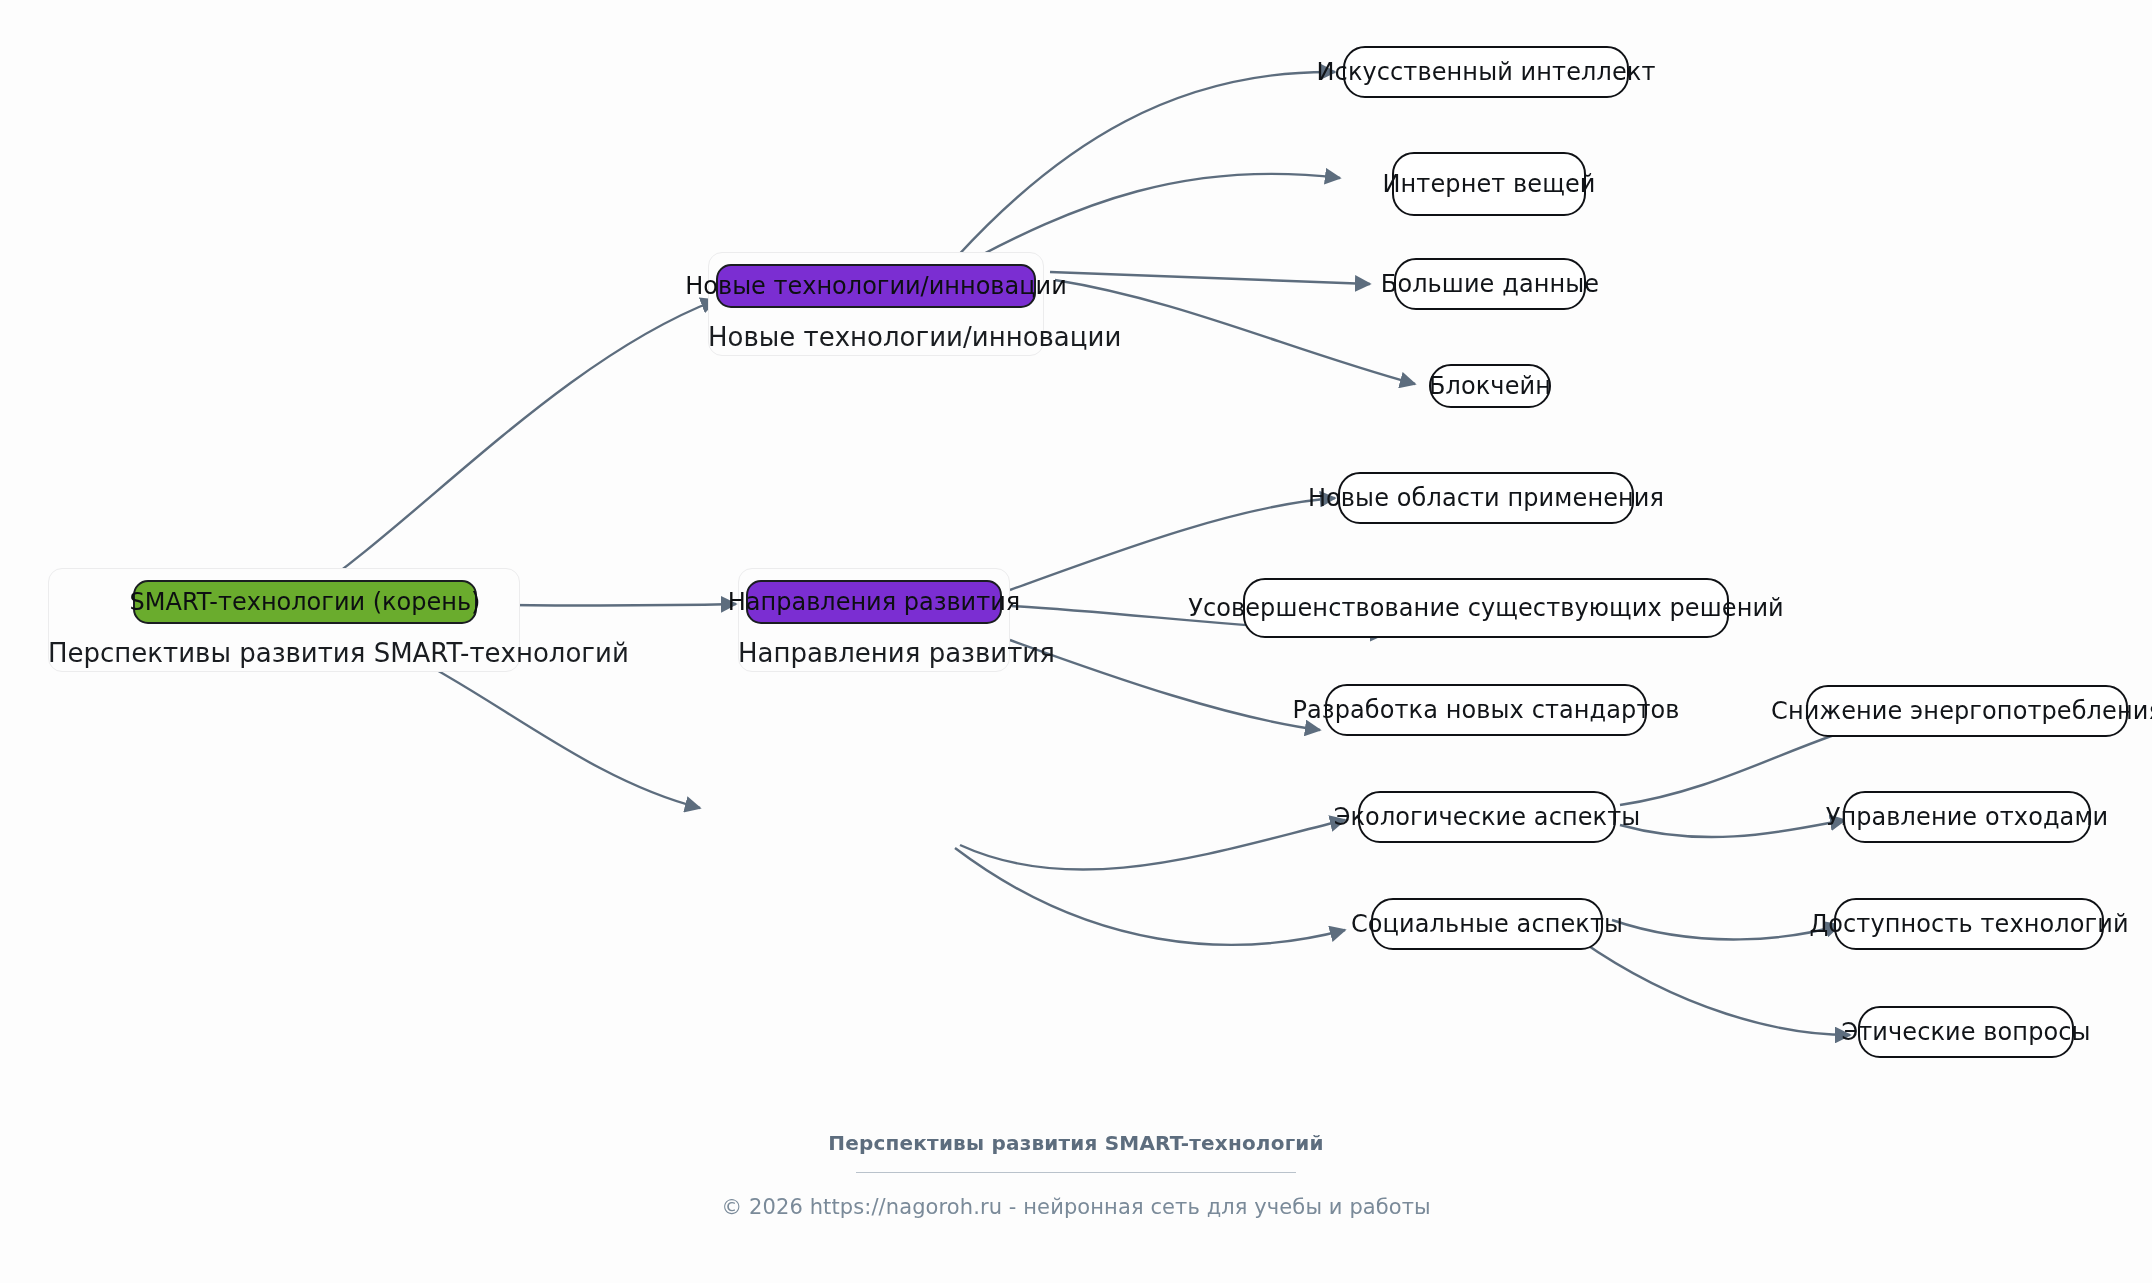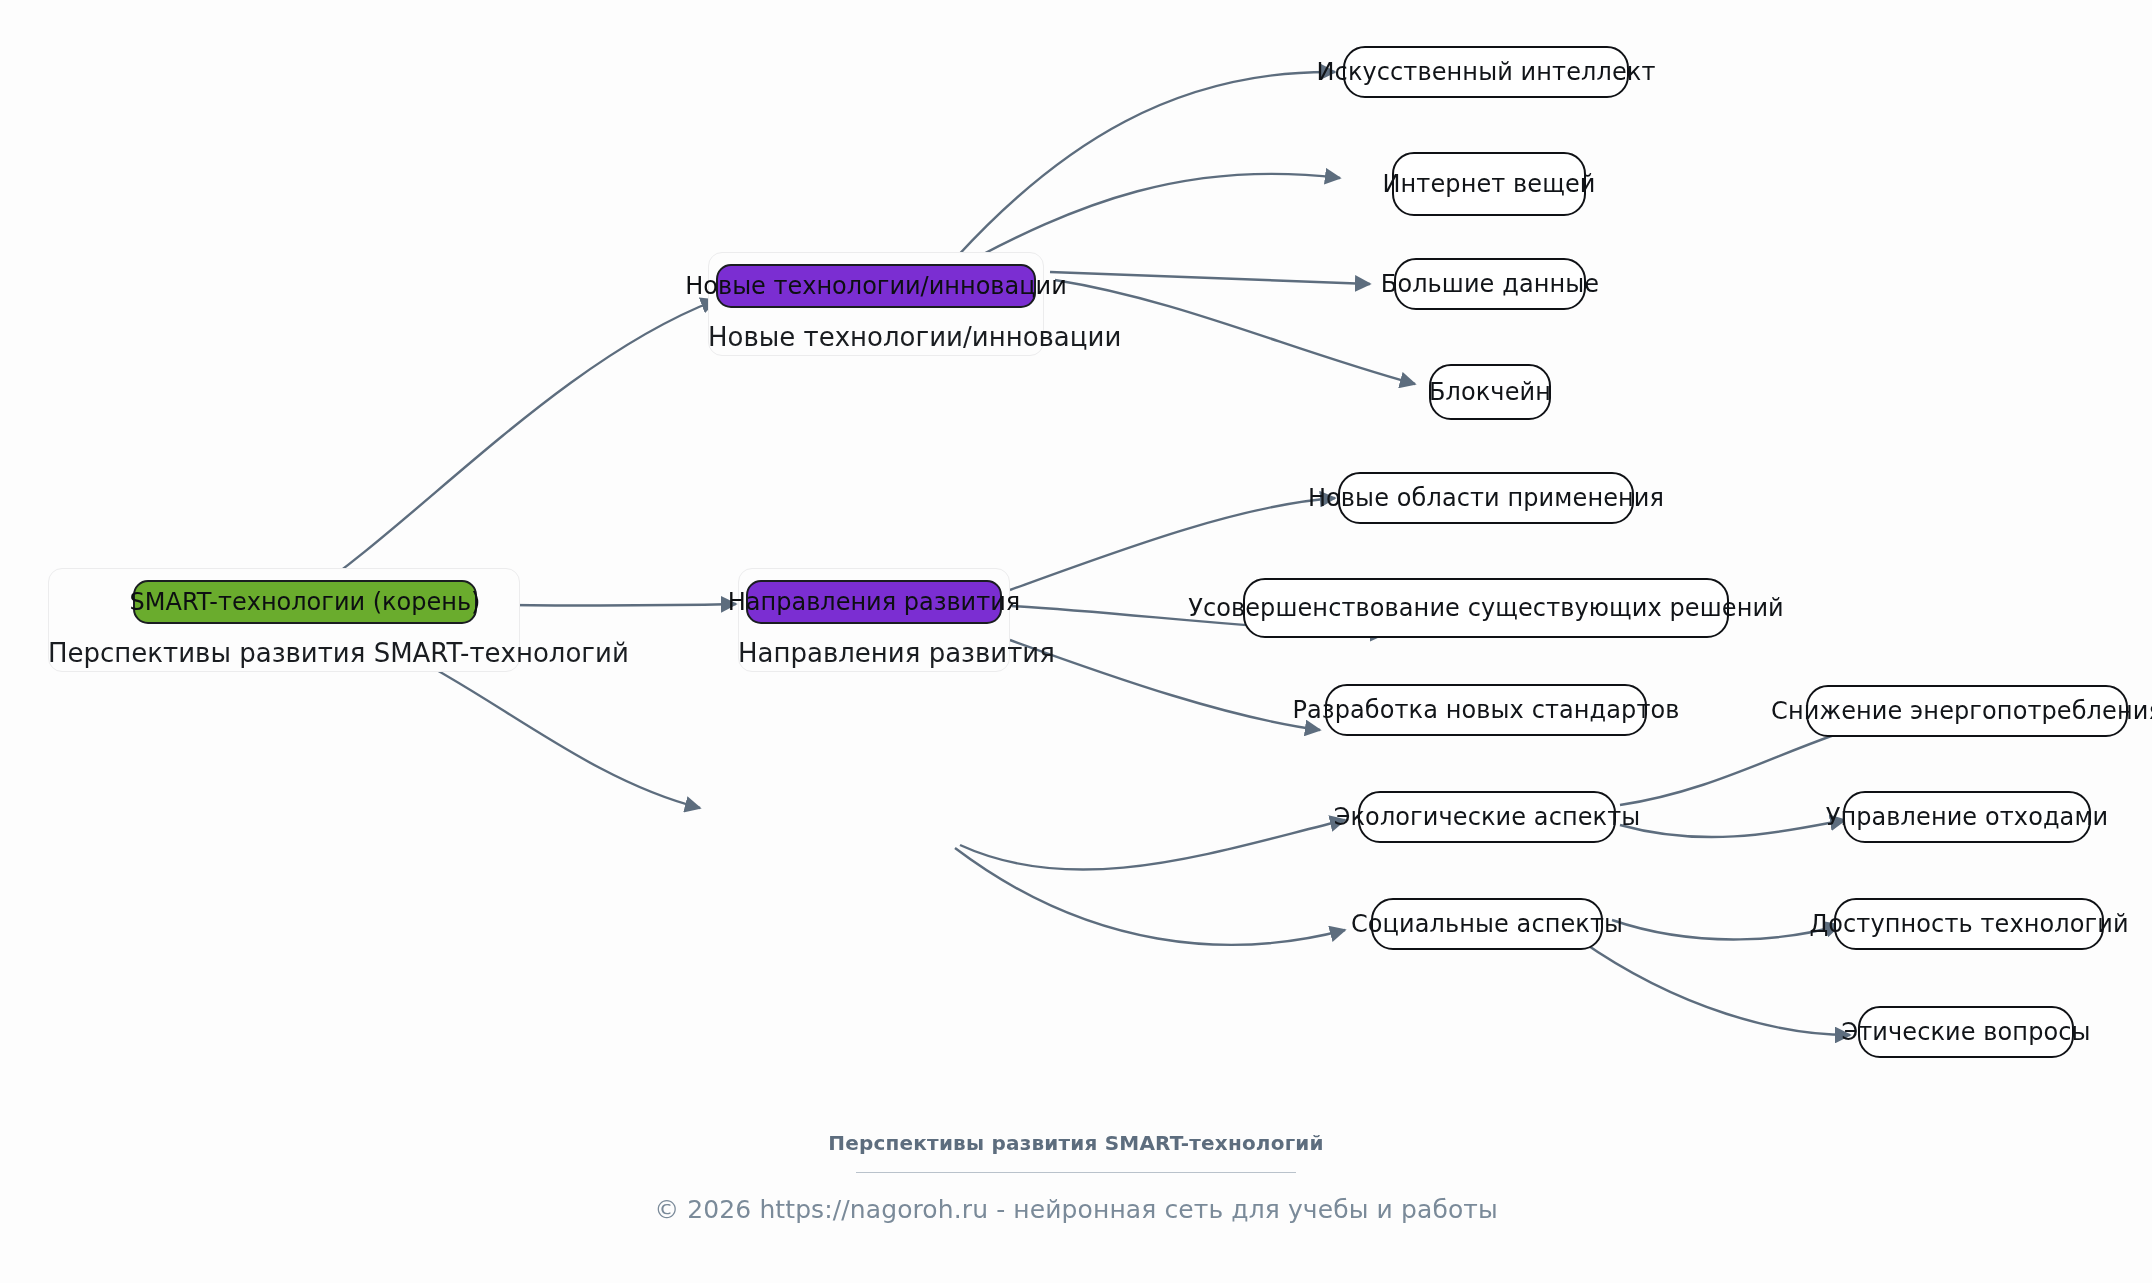--- a/index.html
+++ b/index.html
@@ -97,21 +97,21 @@
     letter-spacing: 0.2px;
   }
   .footer-rule {
     width: 440px;
     height: 1px;
     background: #b9c2cb;
     margin: 17px auto 0 auto;
   }
   .footer-copy {
     margin-top: 22px;
-    font-size: 25px;
+    font-size: 21px;
     color: #7a8a99;
     letter-spacing: 0.1px;
   }
 </style>
 </head>
 <body>
 
 <div id="canvas">
 
   <svg id="edge-layer" viewBox="0 0 2152 1283" xmlns="http://www.w3.org/2000/svg">
@@ -168,21 +168,21 @@
 
   <div class="node" style="left:1343px; top:46px; width:286px; height:52px;">
     <span>Искусственный интеллект</span>
   </div>
   <div class="node" style="left:1392px; top:152px; width:194px; height:64px;">
     <span>Интернет вещей</span>
   </div>
   <div class="node" style="left:1394px; top:258px; width:192px; height:52px;">
     <span>Большие данные</span>
   </div>
-  <div class="node" style="left:1429px; top:364px; width:122px; height:56px;justify-content:center;">
+  <div class="node" style="left:1429px; top:364px; width:122px; height:44px;justify-content:center;">
     <span>Блокчейн</span>
   </div>
 
   <div class="node" style="left:1338px; top:472px; width:296px; height:52px;">
     <span>Новые области применения</span>
   </div>
   <div class="node" style="left:1243px; top:578px; width:486px; height:60px;">
     <span>Усовершенствование существующих решений</span>
   </div>
   <div class="node" style="left:1325px; top:684px; width:322px; height:52px;">

